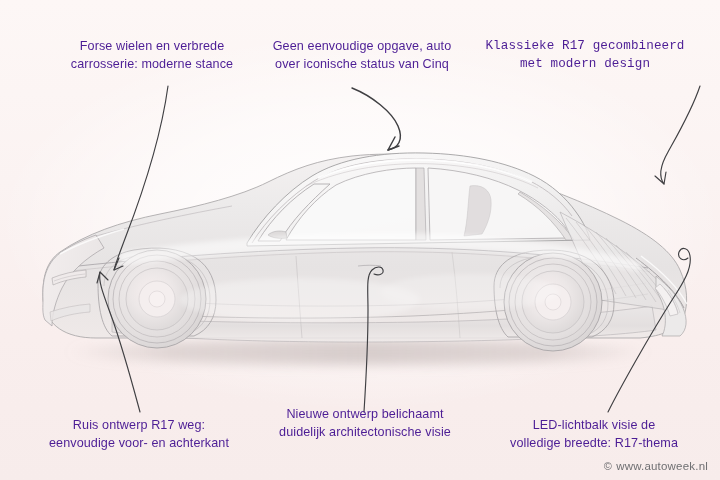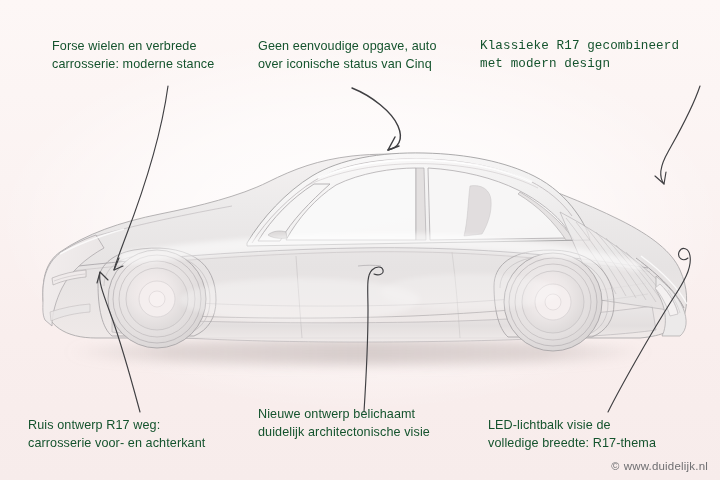--- a/index.html
+++ b/index.html
@@ -28,24 +28,24 @@
   #sketch-layer {
     position: absolute;
     inset: 0;
   }
   #annotation-layer {
     position: absolute;
     inset: 0;
   }
   .callout {
     position: absolute;
-    color: #14532d;
+    color: #4c1d95;
     font-size: 12.6px;
     line-height: 17.5px;
-    text-align: left;
+    text-align: center;
     letter-spacing: 0.1px;
     white-space: pre-line;
   }
   .callout.tl { left: 52px;  top: 38px;  width: 200px; }
   .callout.tc { left: 258px; top: 38px;  width: 208px; }
   .callout.tr { left: 480px; top: 38px;  width: 210px; font-family: Liberation Mono, monospace; }
   .callout.bl { left: 28px;  top: 417px; width: 222px; }
   .callout.bc { left: 258px; top: 406px; width: 214px; }
   .callout.br { left: 488px; top: 417px; width: 212px; }
 
@@ -300,26 +300,26 @@
   <div class="callout tl">Forse wielen en verbrede
 carrosserie: moderne stance</div>
 
   <div class="callout tc">Geen eenvoudige opgave, auto
 over iconische status van Cinq</div>
 
   <div class="callout tr">Klassieke R17 gecombineerd
 met modern design</div>
 
   <div class="callout bl">Ruis ontwerp R17 weg:
-carrosserie voor- en achterkant</div>
+eenvoudige voor- en achterkant</div>
 
   <div class="callout bc">Nieuwe ontwerp belichaamt
 duidelijk architectonische visie</div>
 
   <div class="callout br">LED-lichtbalk visie de
 volledige breedte: R17-thema</div>
 
   <div id="watermark">
     <span class="wm-c">©</span>
-    <span>www.duidelijk.nl</span>
+    <span>www.autoweek.nl</span>
   </div>
 
 </div>
 
 </body></html>

